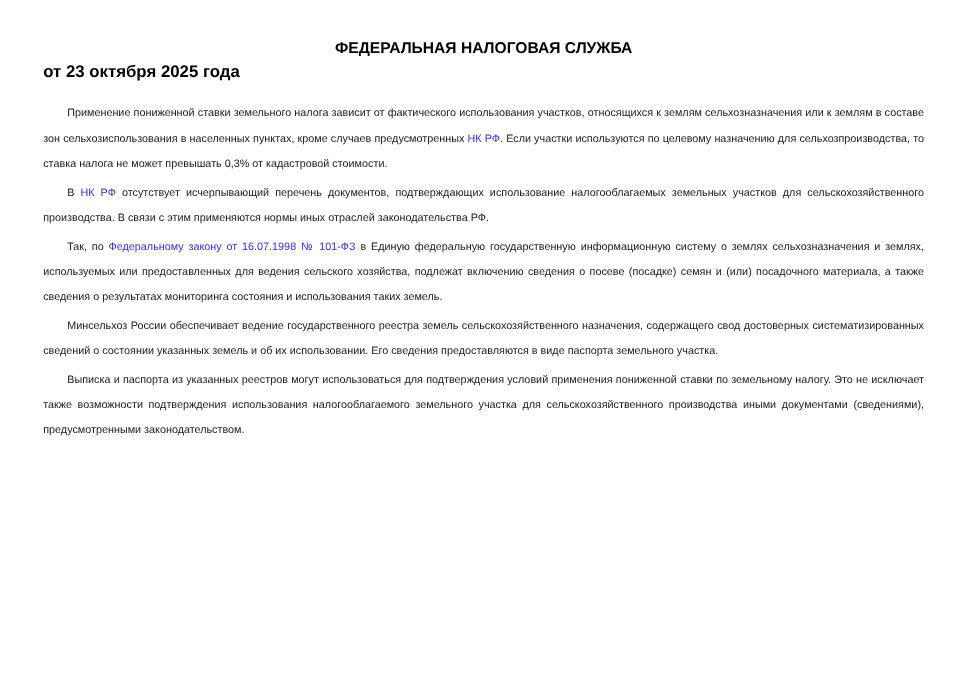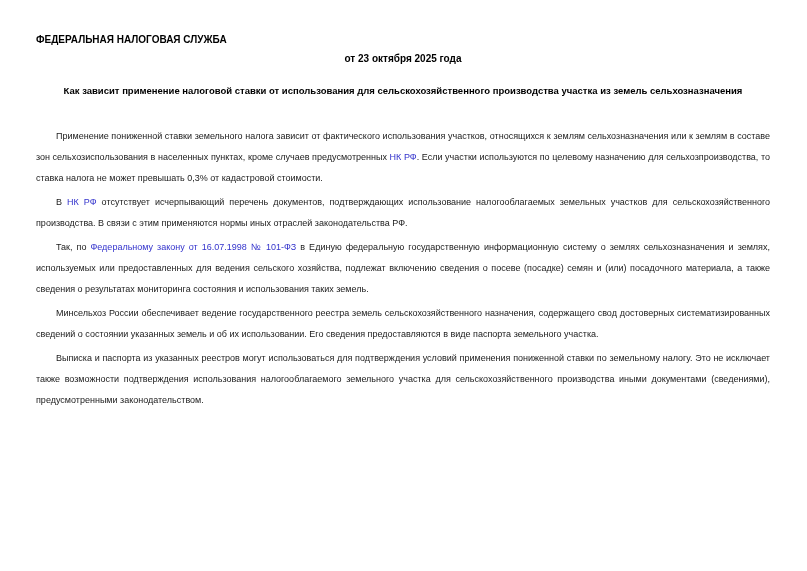--- a/index.html
+++ b/index.html
@@ -15,31 +15,30 @@
     color: #1a1a1a;
   }
   .page {
     box-sizing: border-box;
     width: 807px;
     height: 571px;
     padding: 35px 37px 0 36px;
     background: #ffffff;
   }
   .org-name {
-    text-align: left;
+    text-align: center;
     font-weight: bold;
-    font-size: 10px;
+    font-size: 13px;
     line-height: 10px;
     margin: 0 0 9px 0;
     color: #000000;
   }
   .doc-date {
-    text-align: center;
     font-weight: bold;
-    font-size: 10px;
+    font-size: 14px;
     line-height: 10px;
     margin: 0 0 20px 0;
     color: #000000;
   }
   .doc-title {
     text-align: center;
     font-weight: bold;
     font-size: 9.5px;
     line-height: 13px;
     margin: 0 0 29px 0;
@@ -57,21 +56,20 @@
     text-decoration: none;
     cursor: pointer;
   }
 </style>
 </head>
 <body>
 
 <div class="page">
   <div class="org-name">ФЕДЕРАЛЬНАЯ НАЛОГОВАЯ СЛУЖБА</div>
   <div class="doc-date">от 23 октября 2025 года</div>
-  <div class="doc-title">Как зависит применение налоговой ставки от использования для сельскохозяйственного производства участка из земель сельхозназначения</div>
   <div class="doc-body" id="doc-body">
       <p><span>Применение пониженной ставки земельного налога зависит от фактического использования участков, относящихся к землям сельхозназначения или к землям в составе зон сельхозиспользования в населенных пунктах, кроме случаев предусмотренных </span><a class="ref-link" href="#" style="color: rgb(51, 51, 204);">НК РФ</a><span>. Если участки используются по целевому назначению для сельхозпроизводства, то ставка налога не может превышать 0,3% от кадастровой стоимости.</span></p>
       <p><span>В </span><a class="ref-link" href="#" style="color: rgb(51, 51, 204);">НК РФ</a><span> отсутствует исчерпывающий перечень документов, подтверждающих использование налогооблагаемых земельных участков для сельскохозяйственного производства. В связи с этим применяются нормы иных отраслей законодательства РФ.</span></p>
       <p><span>Так, по </span><a class="ref-link" href="#" style="color: rgb(51, 51, 204);">Федеральному закону от 16.07.1998 № 101-ФЗ</a><span> в Единую федеральную государственную информационную систему о землях сельхозназначения и землях, используемых или предоставленных для ведения сельского хозяйства, подлежат включению сведения о посеве (посадке) семян и (или) посадочного материала, а также сведения о результатах мониторинга состояния и использования таких земель.</span></p>
       <p><span>Минсельхоз России обеспечивает ведение государственного реестра земель сельскохозяйственного назначения, содержащего свод достоверных систематизированных сведений о состоянии указанных земель и об их использовании. Его сведения предоставляются в виде паспорта земельного участка.</span></p>
       <p><span>Выписка и паспорта из указанных реестров могут использоваться для подтверждения условий применения пониженной ставки по земельному налогу. Это не исключает также возможности подтверждения использования налогооблагаемого земельного участка для сельскохозяйственного производства иными документами (сведениями), предусмотренными законодательством.</span></p>
     </div>
 </div>
 
 </body></html>

